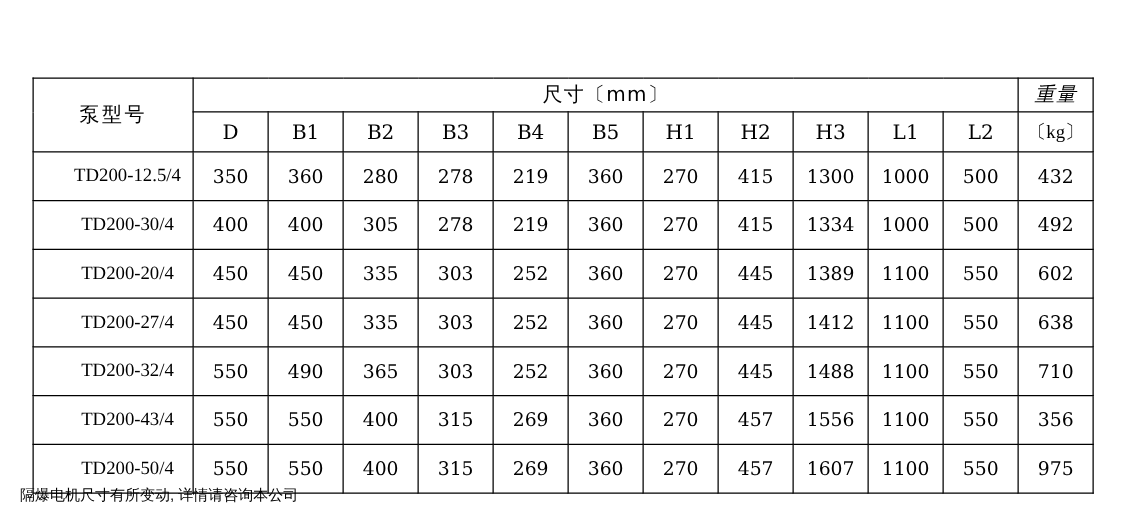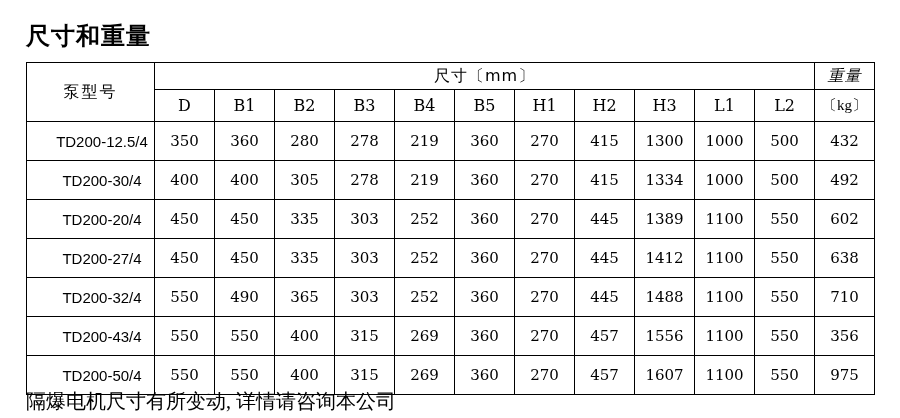--- a/index.html
+++ b/index.html
@@ -81,41 +81,40 @@
     height: 30px;
   }
   table.spec th.hdr-unit {
     font-size: 15px;
     font-family: Liberation Serif, serif;
     font-weight: normal;
     height: 30px;
   }
   table.spec td.model-cell {
     font-size: 15px;
-    font-family: Liberation Sans, sans-serif;
+    font-family: Liberation Serif, serif;
     letter-spacing: 0px;
     padding-left: 23px;
   }
   .note {
     position: absolute;
-    left: 26px;
+    left: 16px;
     top: 388px;
-    font-size: 20px;
-    font-family: Liberation Serif, serif;
+    font-size: 12px;
+    font-family: Liberation Sans, sans-serif;
   }
   .col-model { width: 128px; }
   .col-dim { width: 60px; }
   .col-weight { width: 60px; }
 </style>
 </head>
 <body>
 
 <div class="page">
 
-  <div class="doc-title">尺寸和重量</div>
 
   <div class="table-wrap">
     <table class="spec">
       <colgroup>
         <col class="col-model">
         <col class="col-dim">
           <col class="col-dim">
           <col class="col-dim">
           <col class="col-dim">
         <col class="col-dim">

